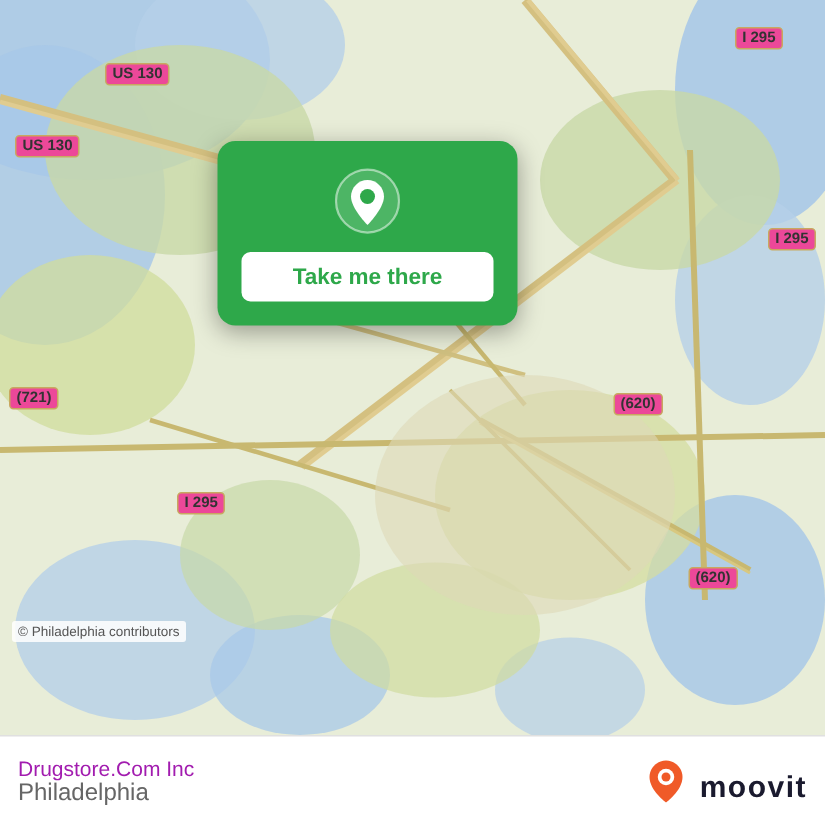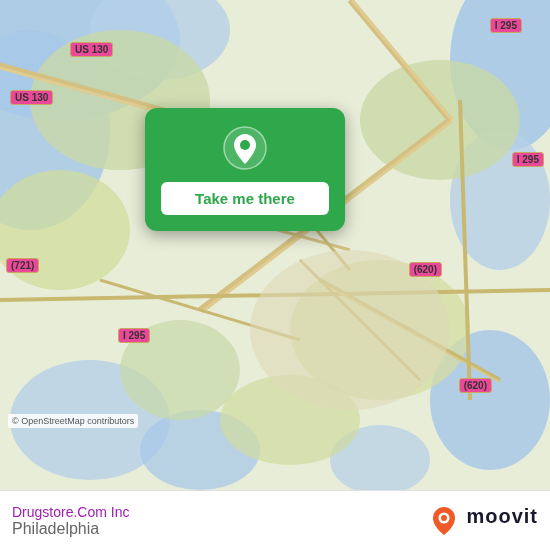--- a/index.html
+++ b/index.html
@@ -37,21 +37,21 @@
       font-size: 10px;
       font-weight: bold;
       padding: 1px 4px;
       color: #333;
       white-space: nowrap;
     }
 
     
     #popup-card {
       position: absolute;
-      top: 108px;
+      top: 94px;
       left: 145px;
       width: 200px;
       background: #2ea84a;
       border-radius: 12px;
       display: flex;
       flex-direction: column;
       align-items: center;
       padding: 18px 16px 16px;
       box-shadow: 0 4px 16px rgba(0,0,0,0.35);
       z-index: 100;
@@ -93,21 +93,21 @@
       left: 8px;
       font-size: 9px;
       color: #555;
       background: rgba(255,255,255,0.85);
       padding: 2px 4px;
       border-radius: 2px;
     }
 
     .moovit-logo {
       display: flex;
-      align-items: flex-start;
+      align-items: flex-end;
       margin-left: auto;
     }
 
     .moovit-text {
       font-size: 20px;
       font-weight: 700;
       color: #1a1a2e;
       letter-spacing: 1px;
     }
 
@@ -191,21 +191,21 @@
 
     <svg class="popup-pin" viewBox="0 0 44 44" xmlns="http://www.w3.org/2000/svg">
       <circle cx="22" cy="22" r="21" fill="rgba(255,255,255,0.15)" stroke="rgba(255,255,255,0.5)" stroke-width="1.5"></circle>
       <path d="M22 8 C16 8 11 13 11 19 C11 27 22 38 22 38 C22 38 33 27 33 19 C33 13 28 8 22 8 Z" fill="white"></path>
       <circle cx="22" cy="19" r="5" fill="#2ea84a"></circle>
     </svg>
 
     <button class="popup-button">Take me there</button>
   </div>
 
-  <div class="copyright">© OpenStreetMap contributors</div>
+  <div class="copyright">© Philadelphia contributors</div>
 </div>
 
 <div id="bottom-bar">
   <div class="bottom-location">
     <span class="location-name">Drugstore.Com Inc</span>
     <span class="location-city">Philadelphia</span>
   </div>
 
   <div class="moovit-logo">
     <svg width="32" height="32" viewBox="0 0 32 32" xmlns="http://www.w3.org/2000/svg" style="margin-right:6px;">

